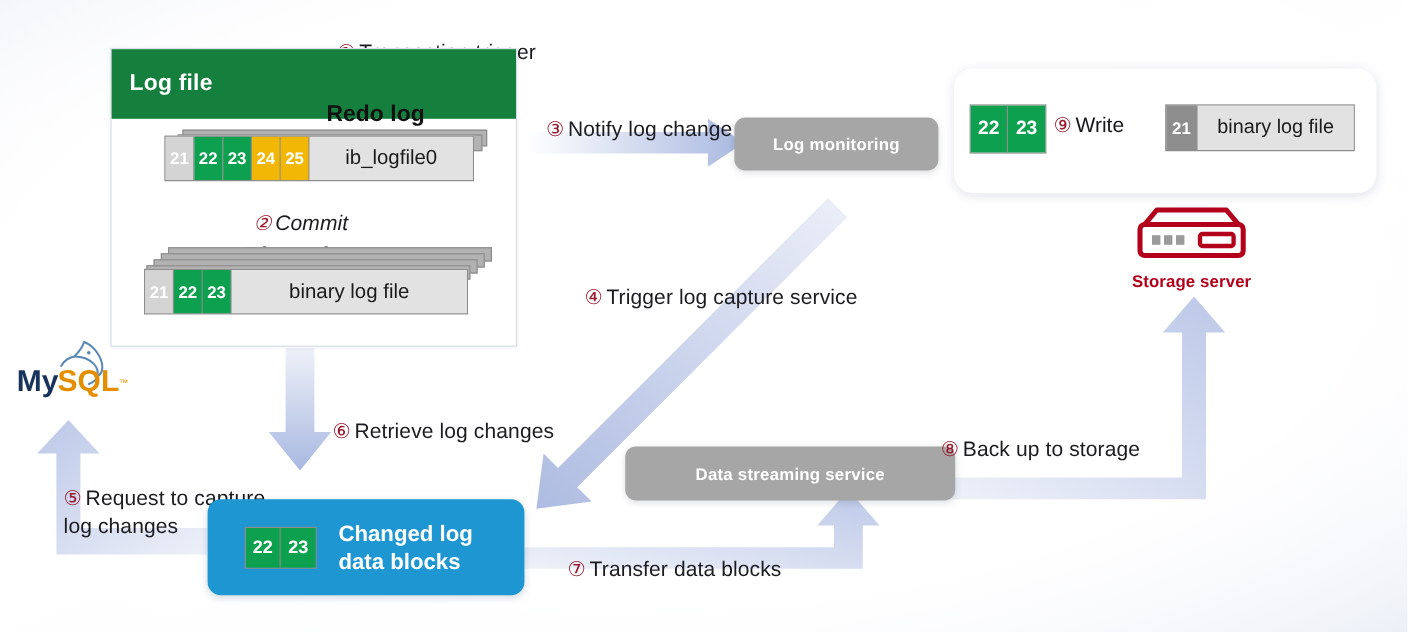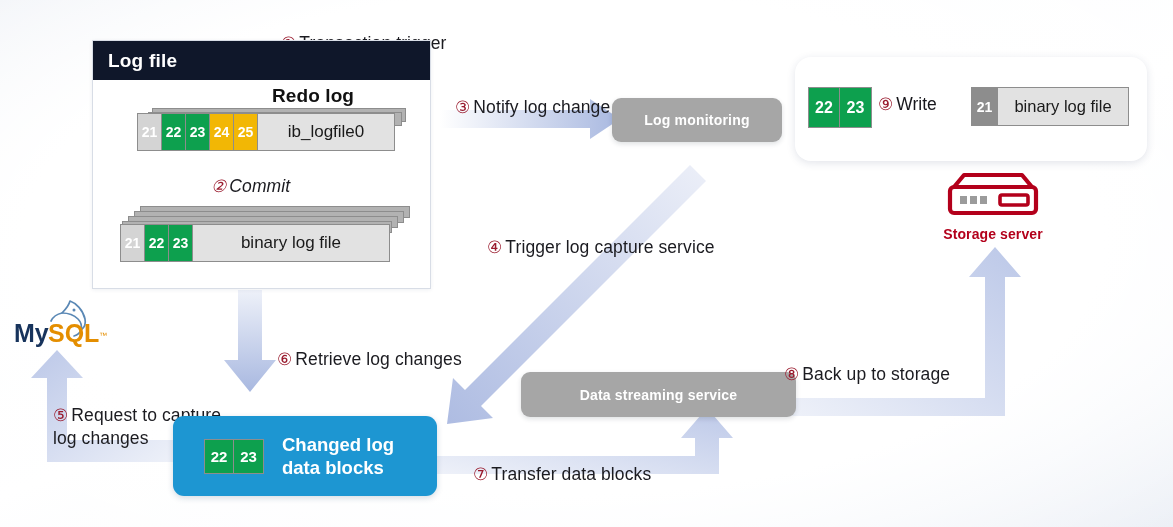--- a/index.html
+++ b/index.html
@@ -40,22 +40,22 @@
   }
 
   
   #logfile-panel {
     left: 92px; top: 40px; width: 337px; height: 247px;
     background: #ffffff;
     border: 1px solid #d8dde6;
     box-shadow: 0 1px 4px rgba(20,40,80,.07);
   }
   #logfile-header {
-    height: 39px;
-    background: #0f172a;
+    height: 58px;
+    background: #15803d;
     color: #ffffff;
     font-size: 19px;
     font-weight: bold;
     display: flex; align-items: center;
     padding-left: 15px;
     box-sizing: border-box;
     letter-spacing: .2px;
   }
 
   .loggroup-title {
@@ -175,21 +175,21 @@
 
   
   #storage-caption {
     position: absolute; left: 913px; top: 226px;
     width: 160px; text-align: center;
     color: #b3001b; font-size: 14px; font-weight: bold;
     letter-spacing: .1px;
   }
 
   
-  #mysql-logo { position: absolute; left: 12px; top: 298px; width: 104px; height: 56px; }
+  #mysql-logo { position: absolute; left: 12px; top: 282px; width: 104px; height: 56px; }
 </style>
 </head>
 <body>
 
 <div id="stage">
   <div id="bg-wash"></div>
 
   <svg class="abs" style="left:0;top:0;width:1173px;height:527px;pointer-events:none;">
     <defs>
       <linearGradient id="gradRight" x1="0" y1="0" x2="1" y2="0">

